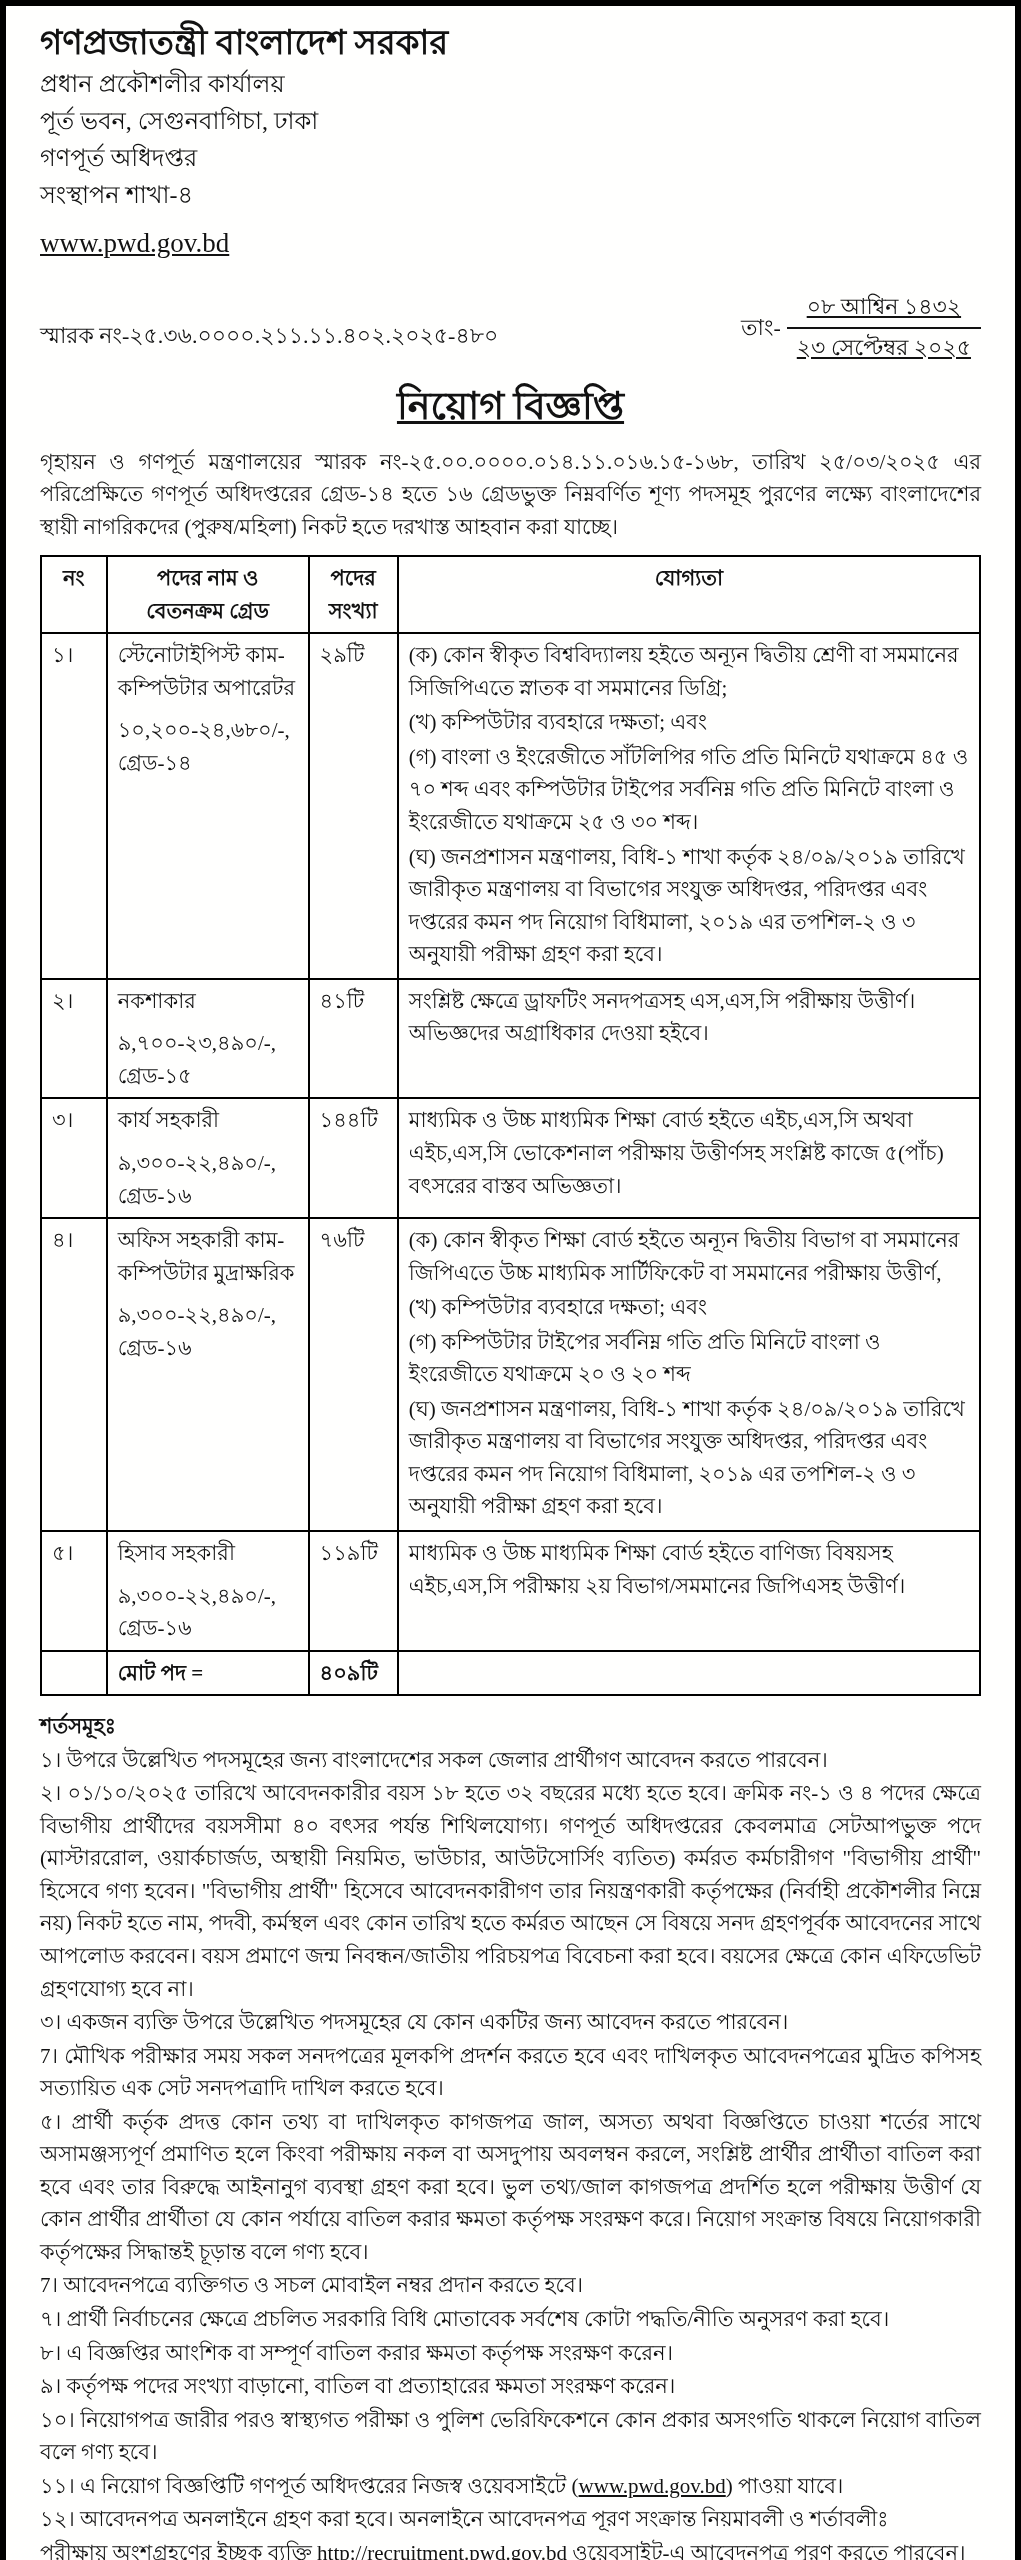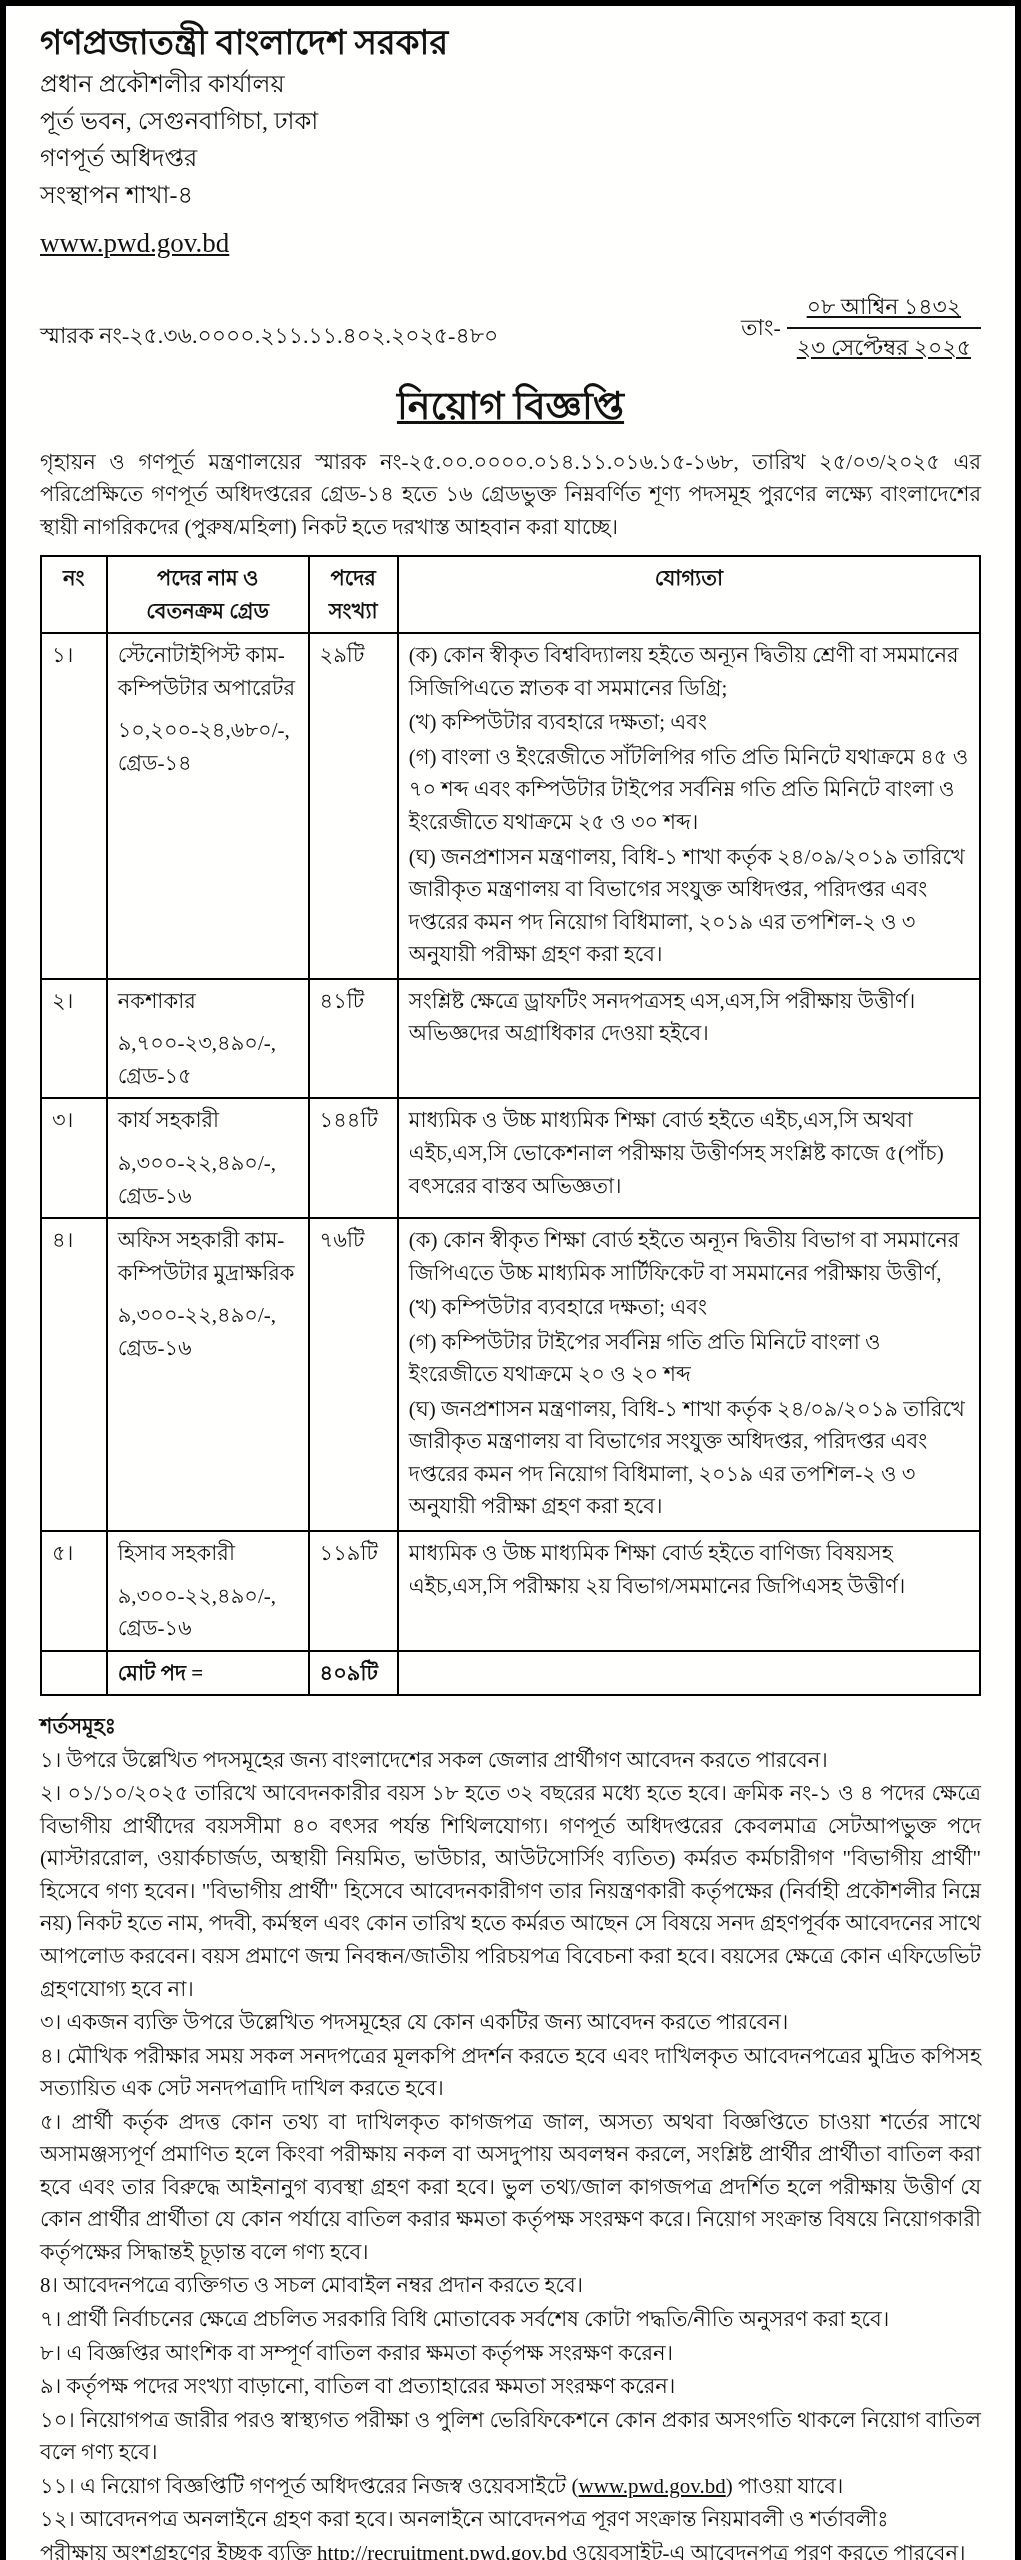--- a/index.html
+++ b/index.html
@@ -154,23 +154,23 @@
       <td class="cnt">৪০৯টি</td>
       <td></td>
     </tr>
   </tbody>
     </table>
 
   <div class="sec-head">শর্তসমূহঃ</div>
   <p class="cond">১। উপরে উল্লেখিত পদসমূহের জন্য বাংলাদেশের সকল জেলার প্রার্থীগণ আবেদন করতে পারবেন।</p>
   <p class="cond">২। ০১/১০/২০২৫ তারিখে আবেদনকারীর বয়স ১৮ হতে ৩২ বছরের মধ্যে হতে হবে। ক্রমিক নং-১ ও ৪ পদের ক্ষেত্রে বিভাগীয় প্রার্থীদের বয়সসীমা ৪০ বৎসর পর্যন্ত শিথিলযোগ্য। গণপূর্ত অধিদপ্তরের কেবলমাত্র সেটআপভুক্ত পদে (মাস্টাররোল, ওয়ার্কচার্জড, অস্থায়ী নিয়মিত, ভাউচার, আউটসোর্সিং ব্যতিত) কর্মরত কর্মচারীগণ "বিভাগীয় প্রার্থী" হিসেবে গণ্য হবেন। "বিভাগীয় প্রার্থী" হিসেবে আবেদনকারীগণ তার নিয়ন্ত্রণকারী কর্তৃপক্ষের (নির্বাহী প্রকৌশলীর নিম্নে নয়) নিকট হতে নাম, পদবী, কর্মস্থল এবং কোন তারিখ হতে কর্মরত আছেন সে বিষয়ে সনদ গ্রহণপূর্বক আবেদনের সাথে আপলোড করবেন। বয়স প্রমাণে জন্ম নিবন্ধন/জাতীয় পরিচয়পত্র বিবেচনা করা হবে। বয়সের ক্ষেত্রে কোন এফিডেভিট গ্রহণযোগ্য হবে না।</p>
   <p class="cond">৩। একজন ব্যক্তি উপরে উল্লেখিত পদসমূহের যে কোন একটির জন্য আবেদন করতে পারবেন।</p>
-  <p class="cond">৪। মৌখিক পরীক্ষার সময় সকল সনদপত্রের মূলকপি প্রদর্শন করতে হবে এবং দাখিলকৃত আবেদনপত্রের মুদ্রিত কপিসহ সত্যায়িত এক সেট সনদপত্রাদি দাখিল করতে হবে।</p>
+  <p class="cond">7। মৌখিক পরীক্ষার সময় সকল সনদপত্রের মূলকপি প্রদর্শন করতে হবে এবং দাখিলকৃত আবেদনপত্রের মুদ্রিত কপিসহ সত্যায়িত এক সেট সনদপত্রাদি দাখিল করতে হবে।</p>
   <p class="cond">৫। প্রার্থী কর্তৃক প্রদত্ত কোন তথ্য বা দাখিলকৃত কাগজপত্র জাল, অসত্য অথবা বিজ্ঞপ্তিতে চাওয়া শর্তের সাথে অসামঞ্জস্যপূর্ণ প্রমাণিত হলে কিংবা পরীক্ষায় নকল বা অসদুপায় অবলম্বন করলে, সংশ্লিষ্ট প্রার্থীর প্রার্থীতা বাতিল করা হবে এবং তার বিরুদ্ধে আইনানুগ ব্যবস্থা গ্রহণ করা হবে। ভুল তথ্য/জাল কাগজপত্র প্রদর্শিত হলে পরীক্ষায় উত্তীর্ণ যে কোন প্রার্থীর প্রার্থীতা যে কোন পর্যায়ে বাতিল করার ক্ষমতা কর্তৃপক্ষ সংরক্ষণ করে। নিয়োগ সংক্রান্ত বিষয়ে নিয়োগকারী কর্তৃপক্ষের সিদ্ধান্তই চূড়ান্ত বলে গণ্য হবে।</p>
-  <p class="cond">8। আবেদনপত্রে ব্যক্তিগত ও সচল মোবাইল নম্বর প্রদান করতে হবে।</p>
+  <p class="cond">7। আবেদনপত্রে ব্যক্তিগত ও সচল মোবাইল নম্বর প্রদান করতে হবে।</p>
   <p class="cond">৭। প্রার্থী নির্বাচনের ক্ষেত্রে প্রচলিত সরকারি বিধি মোতাবেক সর্বশেষ কোটা পদ্ধতি/নীতি অনুসরণ করা হবে।</p>
   <p class="cond">৮। এ বিজ্ঞপ্তির আংশিক বা সম্পূর্ণ বাতিল করার ক্ষমতা কর্তৃপক্ষ সংরক্ষণ করেন।</p>
   <p class="cond">৯। কর্তৃপক্ষ পদের সংখ্যা বাড়ানো, বাতিল বা প্রত্যাহারের ক্ষমতা সংরক্ষণ করেন।</p>
   <p class="cond">১০। নিয়োগপত্র জারীর পরও স্বাস্থ্যগত পরীক্ষা ও পুলিশ ভেরিফিকেশনে কোন প্রকার অসংগতি থাকলে নিয়োগ বাতিল বলে গণ্য হবে।</p>
   <p class="cond"><span>১১। এ নিয়োগ বিজ্ঞপ্তিটি গণপূর্ত অধিদপ্তরের নিজস্ব ওয়েবসাইটে (</span><span class="ulink">www.pwd.gov.bd</span><span>) পাওয়া যাবে।</span></p>
   <p class="cond">১২। আবেদনপত্র অনলাইনে গ্রহণ করা হবে। অনলাইনে আবেদনপত্র পূরণ সংক্রান্ত নিয়মাবলী ও শর্তাবলীঃ</p>
   <p class="cond"><span>পরীক্ষায় অংশগ্রহণের ইচ্ছুক ব্যক্তি </span><span class="ulink">http://recruitment.pwd.gov.bd</span><span> ওয়েবসাইট-এ আবেদনপত্র পূরণ করতে পারবেন।</span></p>
 
 </div>
 

